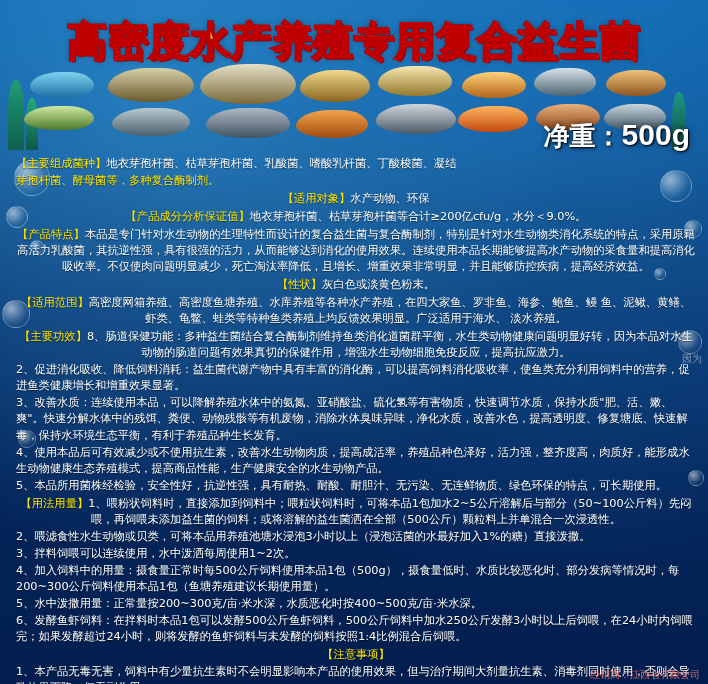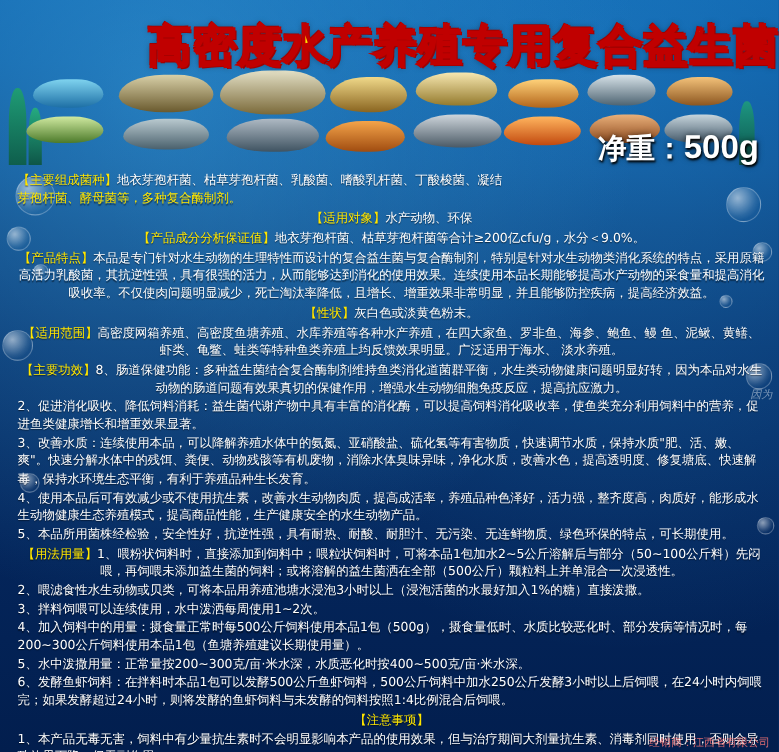--- a/index.html
+++ b/index.html
@@ -14,21 +14,21 @@
       radial-gradient(ellipse at 20% 12%, rgba(60,160,220,.55) 0%, rgba(10,60,130,0) 55%),
       radial-gradient(ellipse at 80% 10%, rgba(40,140,210,.45) 0%, rgba(10,60,130,0) 60%),
       linear-gradient(180deg,#0b5ea8 0%,#0a58a0 8%,#0a4f94 16%,#0b4a8c 22%,#0a3f7c 30%,#06306a 46%,#04265c 70%,#021e4e 100%);
     overflow:hidden;
   }
   
   .bub{position:absolute;border-radius:50%;
        background:radial-gradient(circle at 32% 30%,rgba(255,255,255,.55),rgba(255,255,255,.10) 55%,rgba(255,255,255,.02) 70%);
        border:1px solid rgba(255,255,255,.25);}
   
-  .title-wrap{position:absolute;left:0;top:14px;width:708px;text-align:right;z-index:6;}
+  .title-wrap{position:absolute;left:0;top:14px;width:708px;text-align:center;z-index:6;}
   .title{
     display:inline-block;
     font-family:"DejaVu Sans","Liberation Sans",sans-serif;
     font-size:40px;font-weight:bold;letter-spacing:1px;
     color:#ffe600;
     -webkit-text-stroke:2px #c00000;
     text-shadow:
        2px 2px 0 #a00000, -1px -1px 0 #a00000,
        0 0 6px rgba(0,0,0,.5);
     white-space:nowrap;
@@ -48,21 +48,21 @@
   
   .content{position:absolute;left:16px;top:156px;width:680px;z-index:8;
     color:#ffffff;font-size:11.3px;line-height:1.42;
     font-family:"DejaVu Sans","Liberation Sans",sans-serif;
     text-shadow:0 1px 1px rgba(0,0,0,.55);}
   .ln{margin:0 0 1px 0;}
   .hd{color:#ffe600;font-weight:normal;}
   .p2{padding-left:0;}
   .sec{margin-top:2px;text-align:center;}
   .watermark{position:absolute;right:6px;top:352px;color:rgba(255,255,255,.45);
-     font-size:10px;z-index:9;font-style:italic;}
+     font-size:10px;z-index:9;}
   .foot{position:absolute;right:8px;bottom:2px;color:rgba(255,120,120,.85);
      font-size:10px;z-index:9;}
 </style>
 </head>
 <body>
 
 <div id="page">
 
   <div class="bub" style="left:14px;top:160px;width:34px;height:34px;"></div>
   <div class="bub" style="left:6px;top:206px;width:20px;height:20px;"></div>

